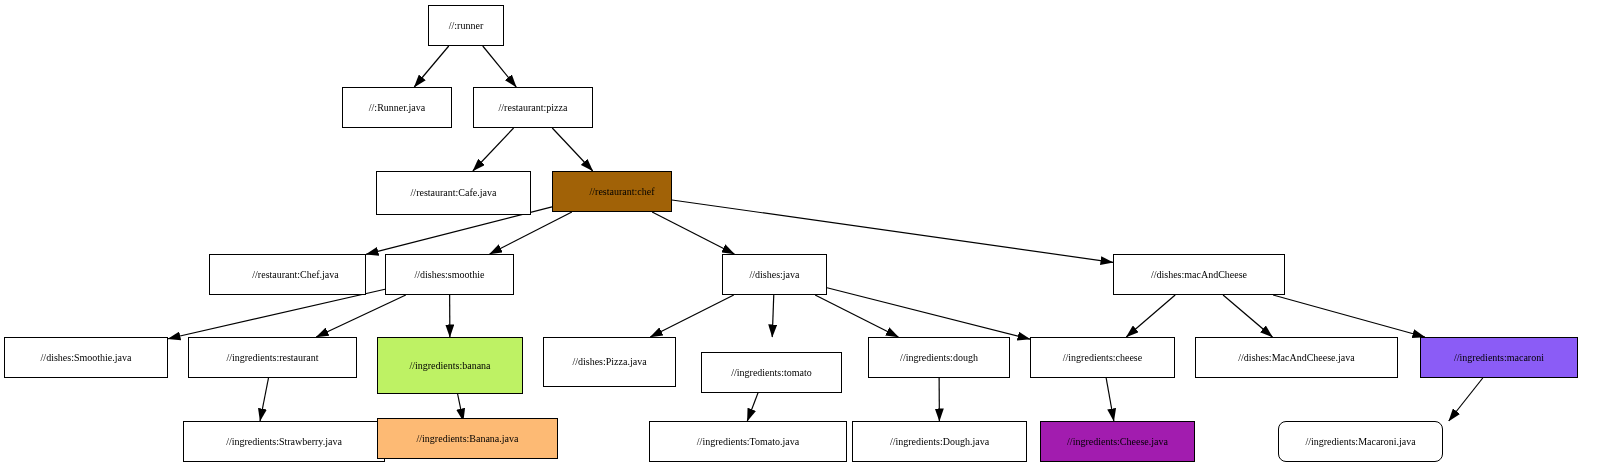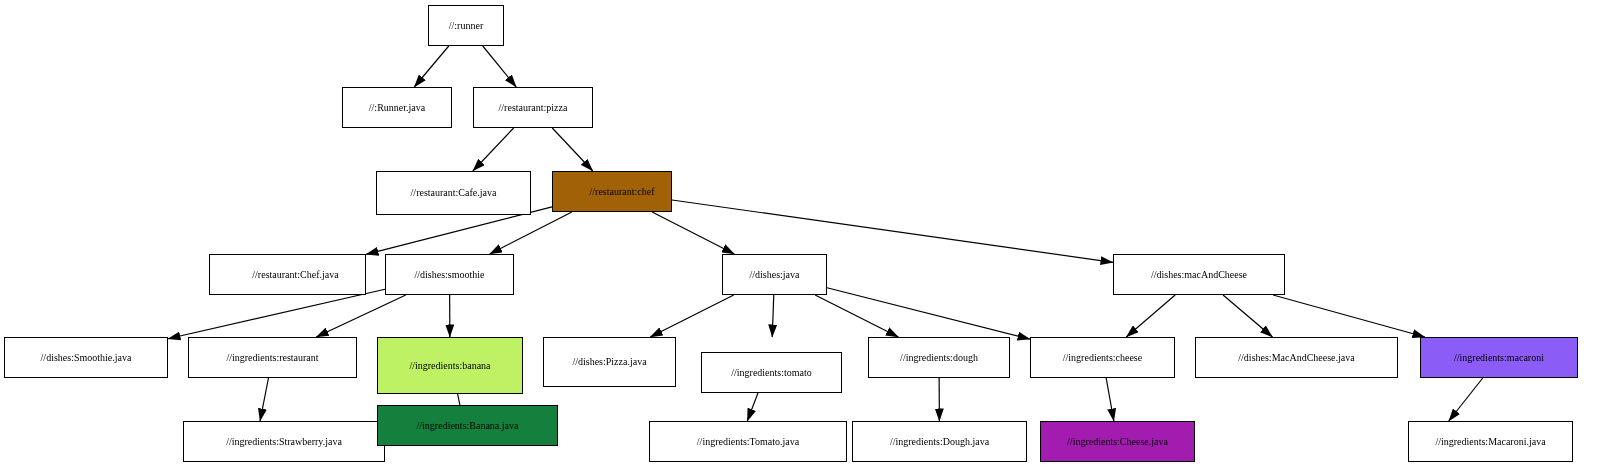--- a/index.html
+++ b/index.html
@@ -87,19 +87,19 @@
       <div class="node" style="left: 4px; top: 337px; width: 164px; height: 41px; border-color: rgb(0, 0, 0); background: rgb(255, 255, 255); color: rgb(0, 0, 0);">//dishes:Smoothie.java</div>
       <div class="node" style="left: 188px; top: 337px; width: 169px; height: 41px; border-color: rgb(0, 0, 0); background: rgb(255, 255, 255); color: rgb(0, 0, 0);">//ingredients:restaurant</div>
       <div class="node" style="left: 377px; top: 337px; width: 146px; height: 57px; border-color: rgb(0, 0, 0); background: #bef264; color: rgb(0, 0, 0);">//ingredients:banana</div>
       <div class="node" style="left: 543px; top: 337px; width: 133px; height: 50px; border-color: rgb(0, 0, 0); background: rgb(255, 255, 255); color: rgb(0, 0, 0);">//dishes:Pizza.java</div>
       <div class="node" style="left: 701px; top: 337px; width: 141px; height: 41px; border-color: rgb(0, 0, 0); background: rgb(255, 255, 255); color: rgb(0, 0, 0); margin-top: 15px;">//ingredients:tomato</div>
       <div class="node" style="left: 868px; top: 337px; width: 142px; height: 41px; border-color: rgb(0, 0, 0); background: rgb(255, 255, 255); color: rgb(0, 0, 0);">//ingredients:dough</div>
       <div class="node" style="left: 1030px; top: 337px; width: 145px; height: 41px; border-color: rgb(0, 0, 0); background: rgb(255, 255, 255); color: rgb(0, 0, 0);">//ingredients:cheese</div>
       <div class="node" style="left: 1195px; top: 337px; width: 203px; height: 41px; border-color: rgb(0, 0, 0); background: rgb(255, 255, 255); color: rgb(0, 0, 0); text-align: center;">//dishes:MacAndCheese.java</div>
       <div class="node" style="left: 1420px; top: 337px; width: 158px; height: 41px; border-color: rgb(0, 0, 0); background: #8b5cf6; color: rgb(0, 0, 0);">//ingredients:macaroni</div>
       <div class="node" style="left: 155px; top: 421px; width: 202px; height: 41px; border-color: rgb(0, 0, 0); background: rgb(255, 255, 255); color: rgb(0, 0, 0); margin-left: 28px;">//ingredients:Strawberry.java</div>
-      <div class="node" style="left: 377px; top: 405px; width: 181px; height: 41px; border-color: rgb(0, 0, 0); background: #15803d; color: rgb(0, 0, 0);">//ingredients:Banana.java</div>
+      <div class="node" style="left: 377px; top: 418px; width: 181px; height: 41px; border-color: rgb(0, 0, 0); background: #fdba74; color: rgb(0, 0, 0);">//ingredients:Banana.java</div>
       <div class="node" style="left: 649px; top: 421px; width: 198px; height: 41px; border-color: rgb(0, 0, 0); background: rgb(255, 255, 255); color: rgb(0, 0, 0);">//ingredients:Tomato.java</div>
       <div class="node" style="left: 852px; top: 421px; width: 175px; height: 41px; border-color: rgb(0, 0, 0); background: rgb(255, 255, 255); color: rgb(0, 0, 0);">//ingredients:Dough.java</div>
       <div class="node" style="left: 1040px; top: 421px; width: 155px; height: 41px; border-color: rgb(0, 0, 0); background: #a21caf; color: rgb(0, 0, 0);">//ingredients:Cheese.java</div>
-      <div class="node" style="left: 1408px; top: 421px; width: 165px; height: 41px; border-color: rgb(0, 0, 0); background: rgb(255, 255, 255); color: rgb(0, 0, 0);">//ingredients:Macaroni.java</div>
+      <div class="node" style="left: 1278px; top: 421px; width: 165px; height: 41px; border-color: rgb(0, 0, 0); background: rgb(255, 255, 255); color: rgb(0, 0, 0); border-radius: 8px;">//ingredients:Macaroni.java</div>
     </div>
 </div>
 
 </body></html>

